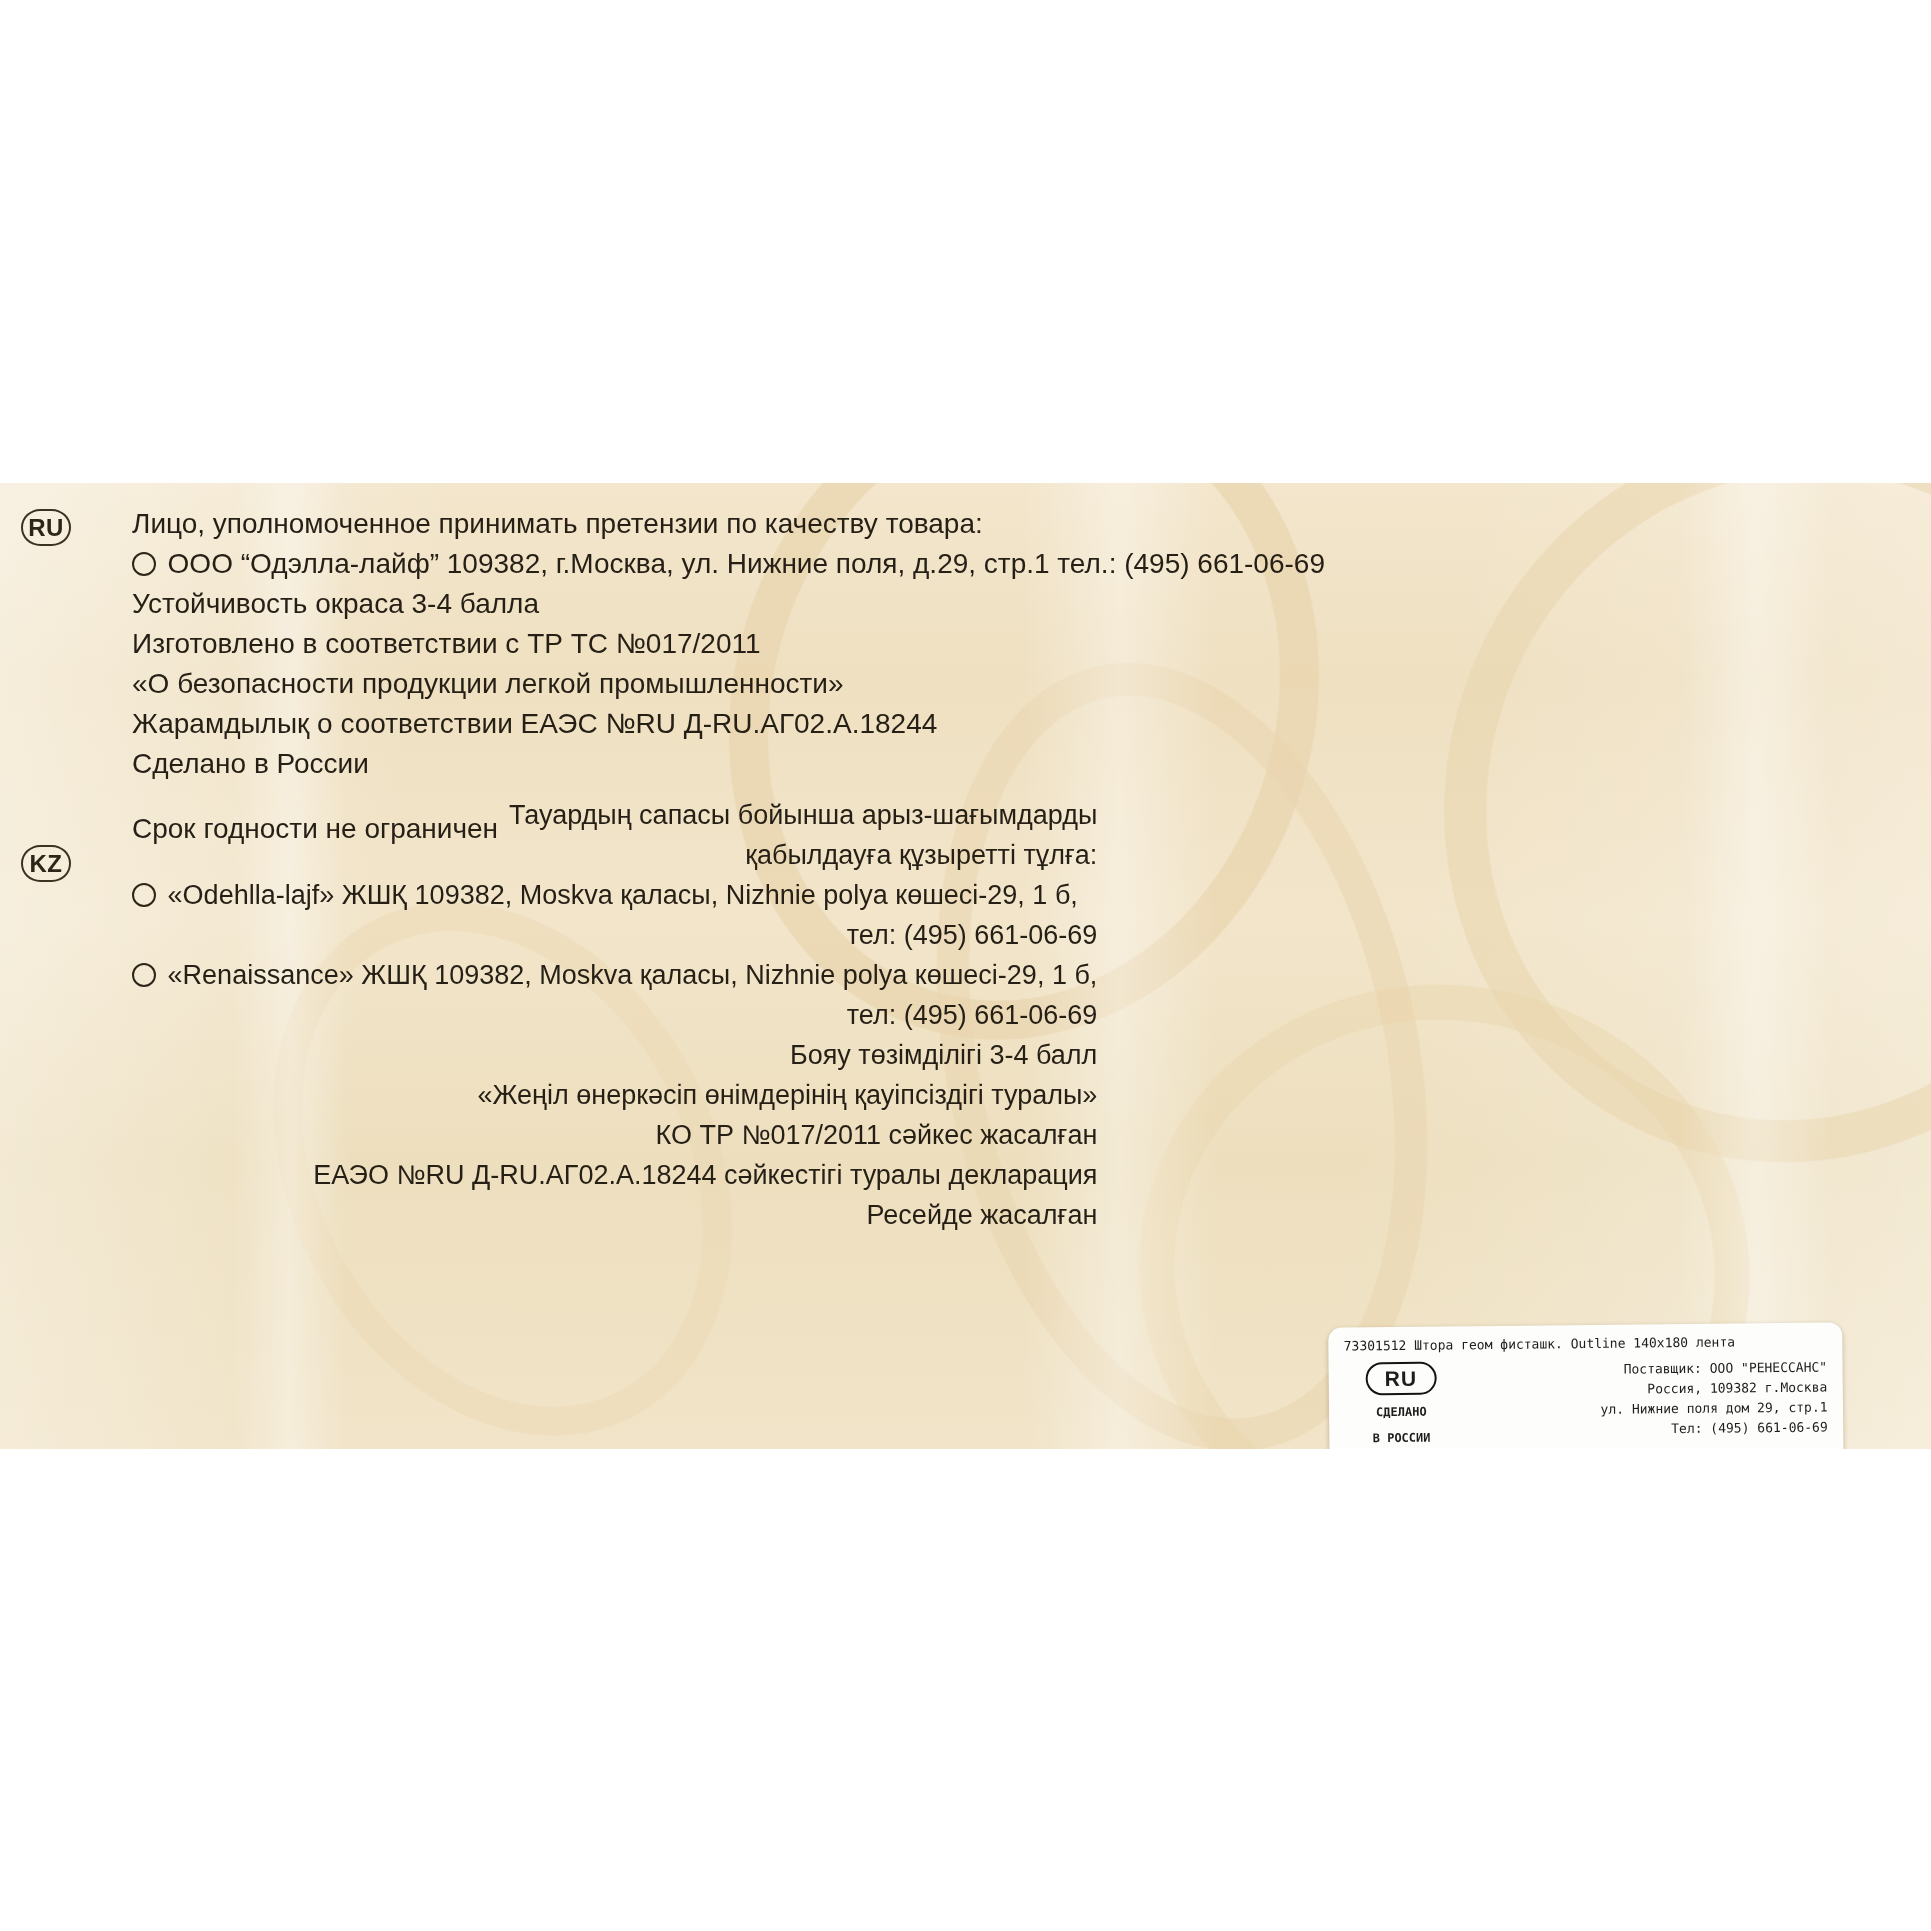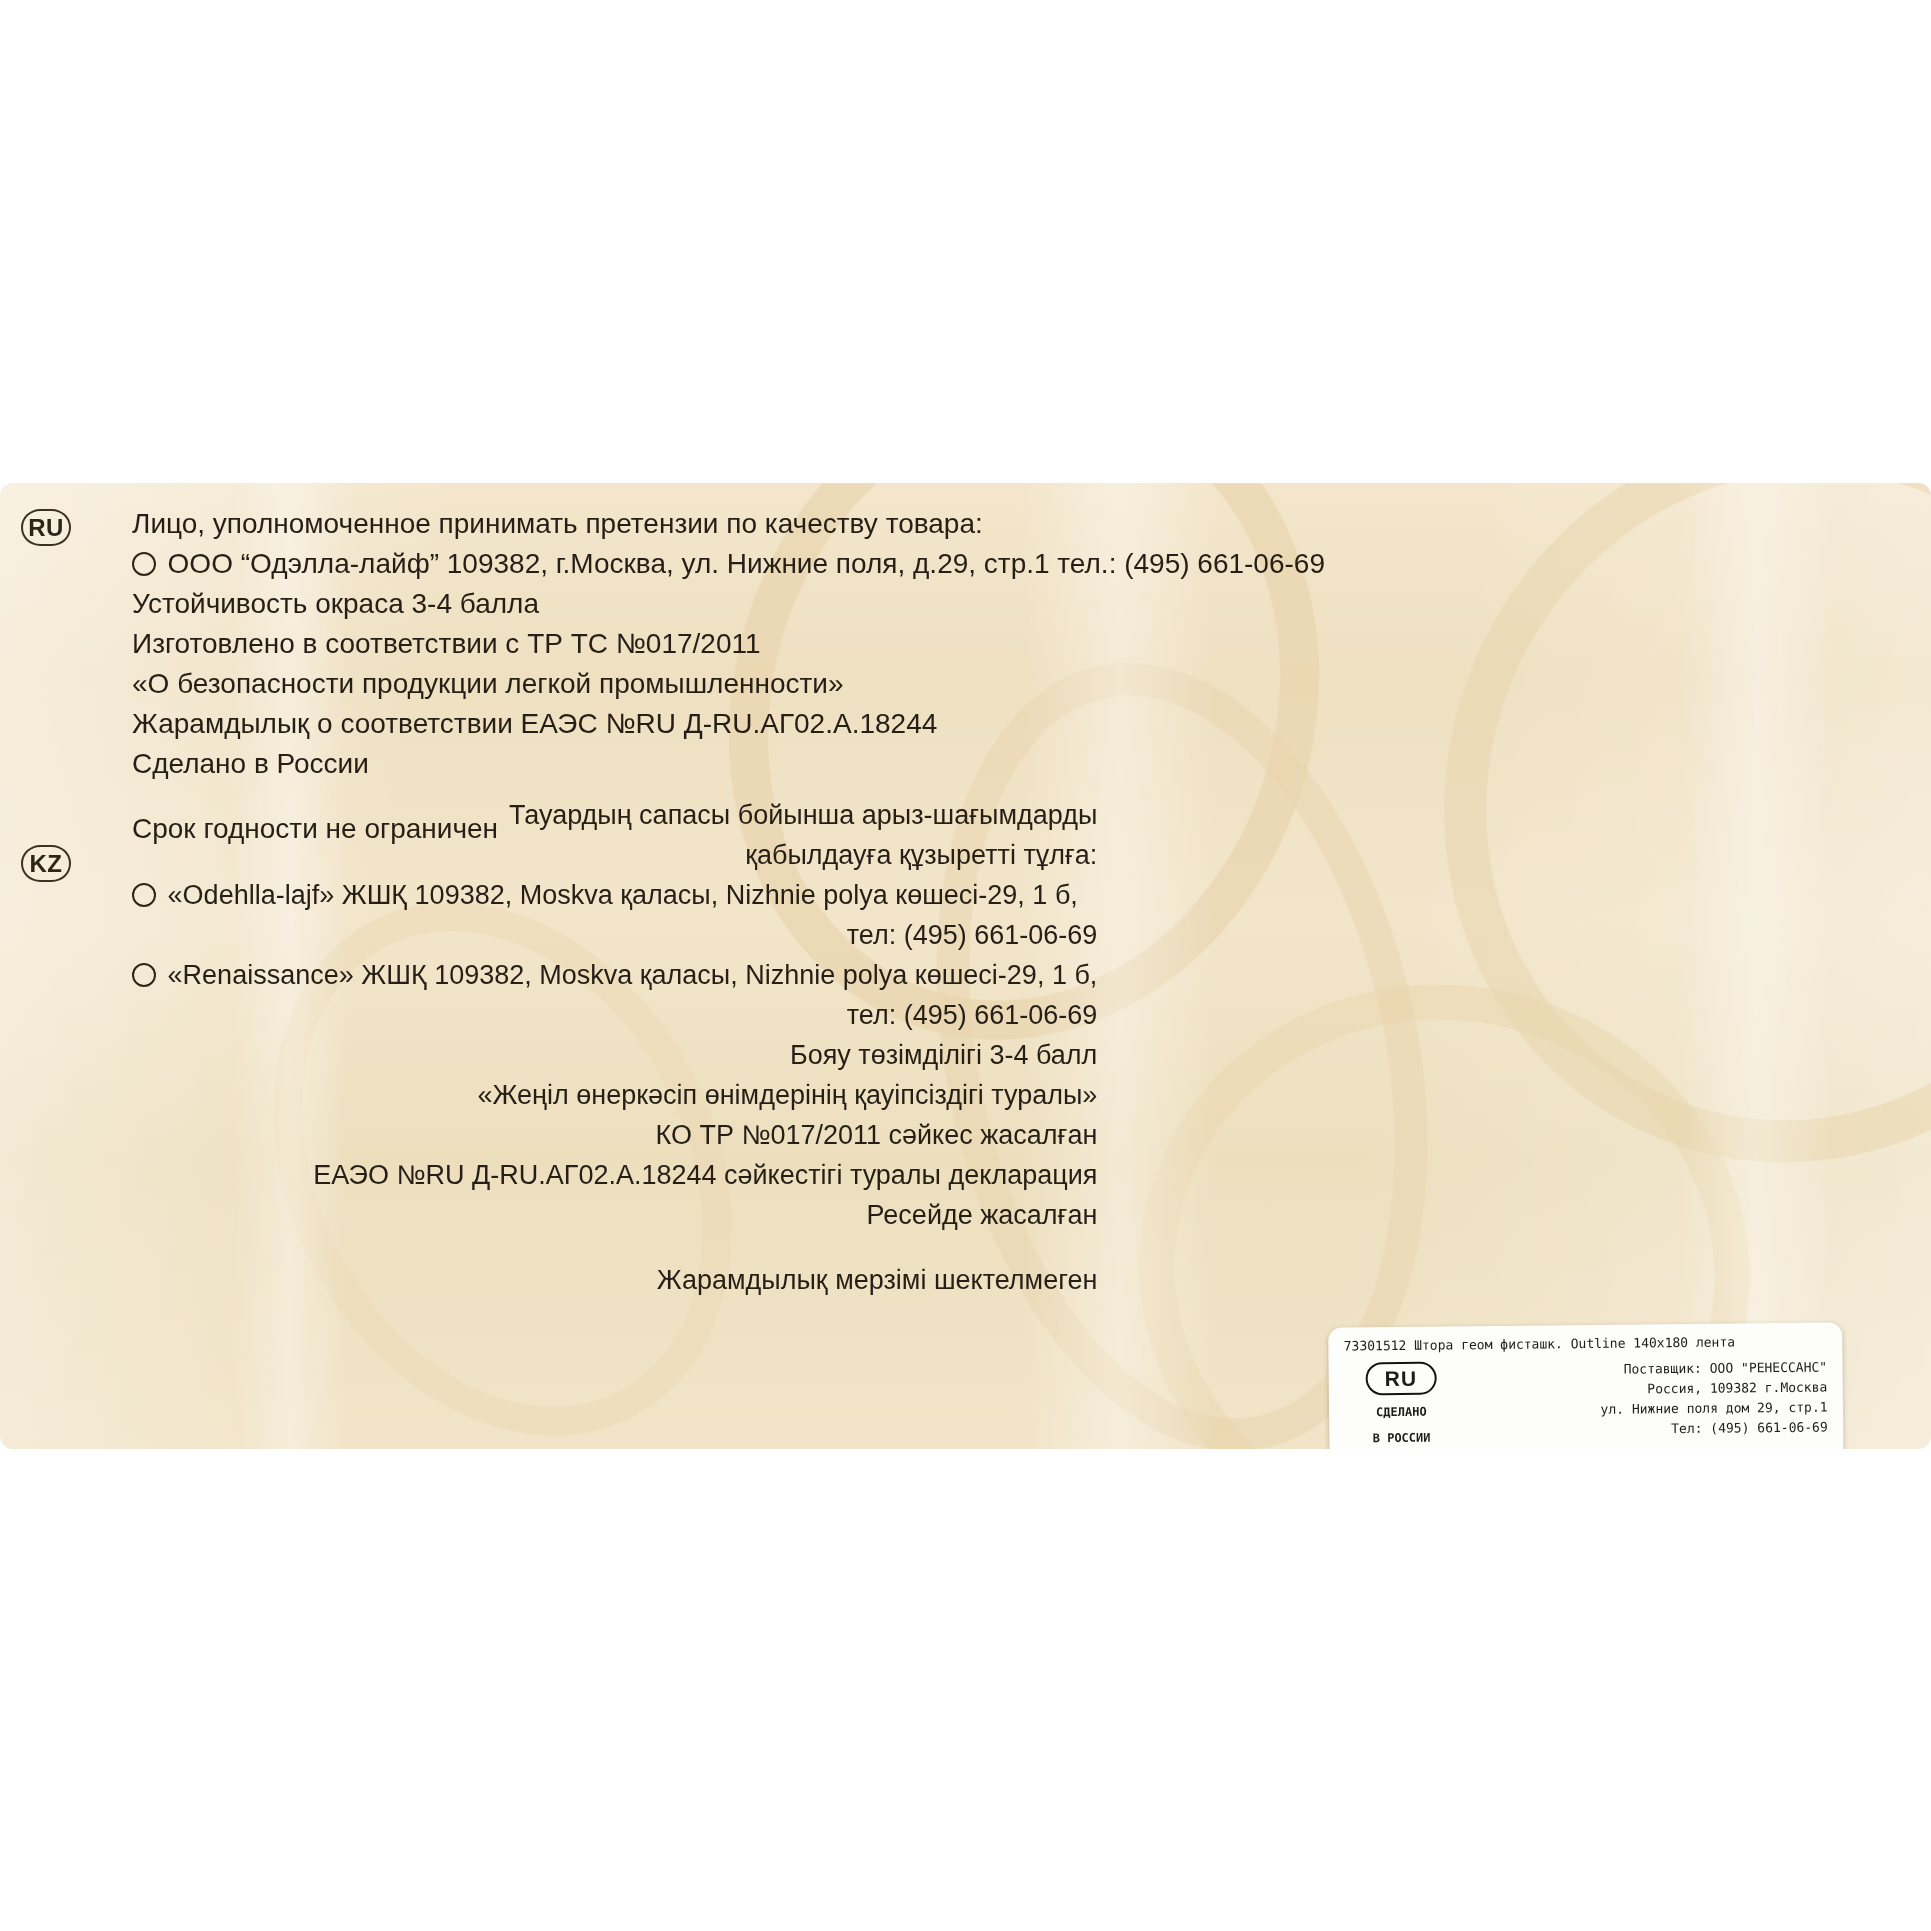--- a/index.html
+++ b/index.html
@@ -26,21 +26,20 @@
   #label {
     position: absolute;
     left: 0;
     top: 483px;
     width: 1931px;
     height: 966px;
     background:
       linear-gradient(100deg, rgba(255,255,255,0.45) 0%, rgba(255,255,255,0.0) 22%, rgba(255,255,255,0.0) 70%, rgba(255,255,255,0.35) 100%),
       linear-gradient(180deg, #f3e6cc 0%, #efe0c1 20%, #f2e5ca 45%, #eddfbe 70%, #f1e4c8 100%);
     overflow: hidden;
-    border-radius: 13px;
   }
 
   
   .swirl {
     position: absolute;
     border-radius: 50%;
     background: transparent;
     border: 25px solid rgba(230, 208, 166, 0.55);
     filter: blur(0.4px);
   }
@@ -250,21 +249,20 @@
         <span>«Renaissance» ЖШҚ 109382, Moskva қаласы, Nizhnie polya көшесі-29, 1 б,</span>
       </div>
       <div class="line kz" style="padding-left:36px;">тел: (495) 661-06-69</div>
 
       <div class="line kz">Бояу төзімділігі 3-4 балл</div>
       <div class="line kz">«Жеңіл өнеркәсіп өнімдерінің қауіпсіздігі туралы»</div>
       <div class="line kz">КО ТР №017/2011 сәйкес жасалған</div>
       <div class="line kz">ЕАЭО №RU Д-RU.АГ02.А.18244 сәйкестігі туралы декларация</div>
       <div class="line kz">Ресейде жасалған</div>
       <div class="gap"></div>
-      <div class="line kz">Жарамдылық мерзімі шектелмеген</div>
     </div>
 
     <div id="sticker">
       <div class="st-inner">
 
         <div class="st-title">73301512 Штора геом фисташк. Outline 140х180 лента</div>
 
         <div class="st-ru-badge">
           <div class="st-ru-oval">RU</div>
           <div class="st-made">СДЕЛАНО</div>

